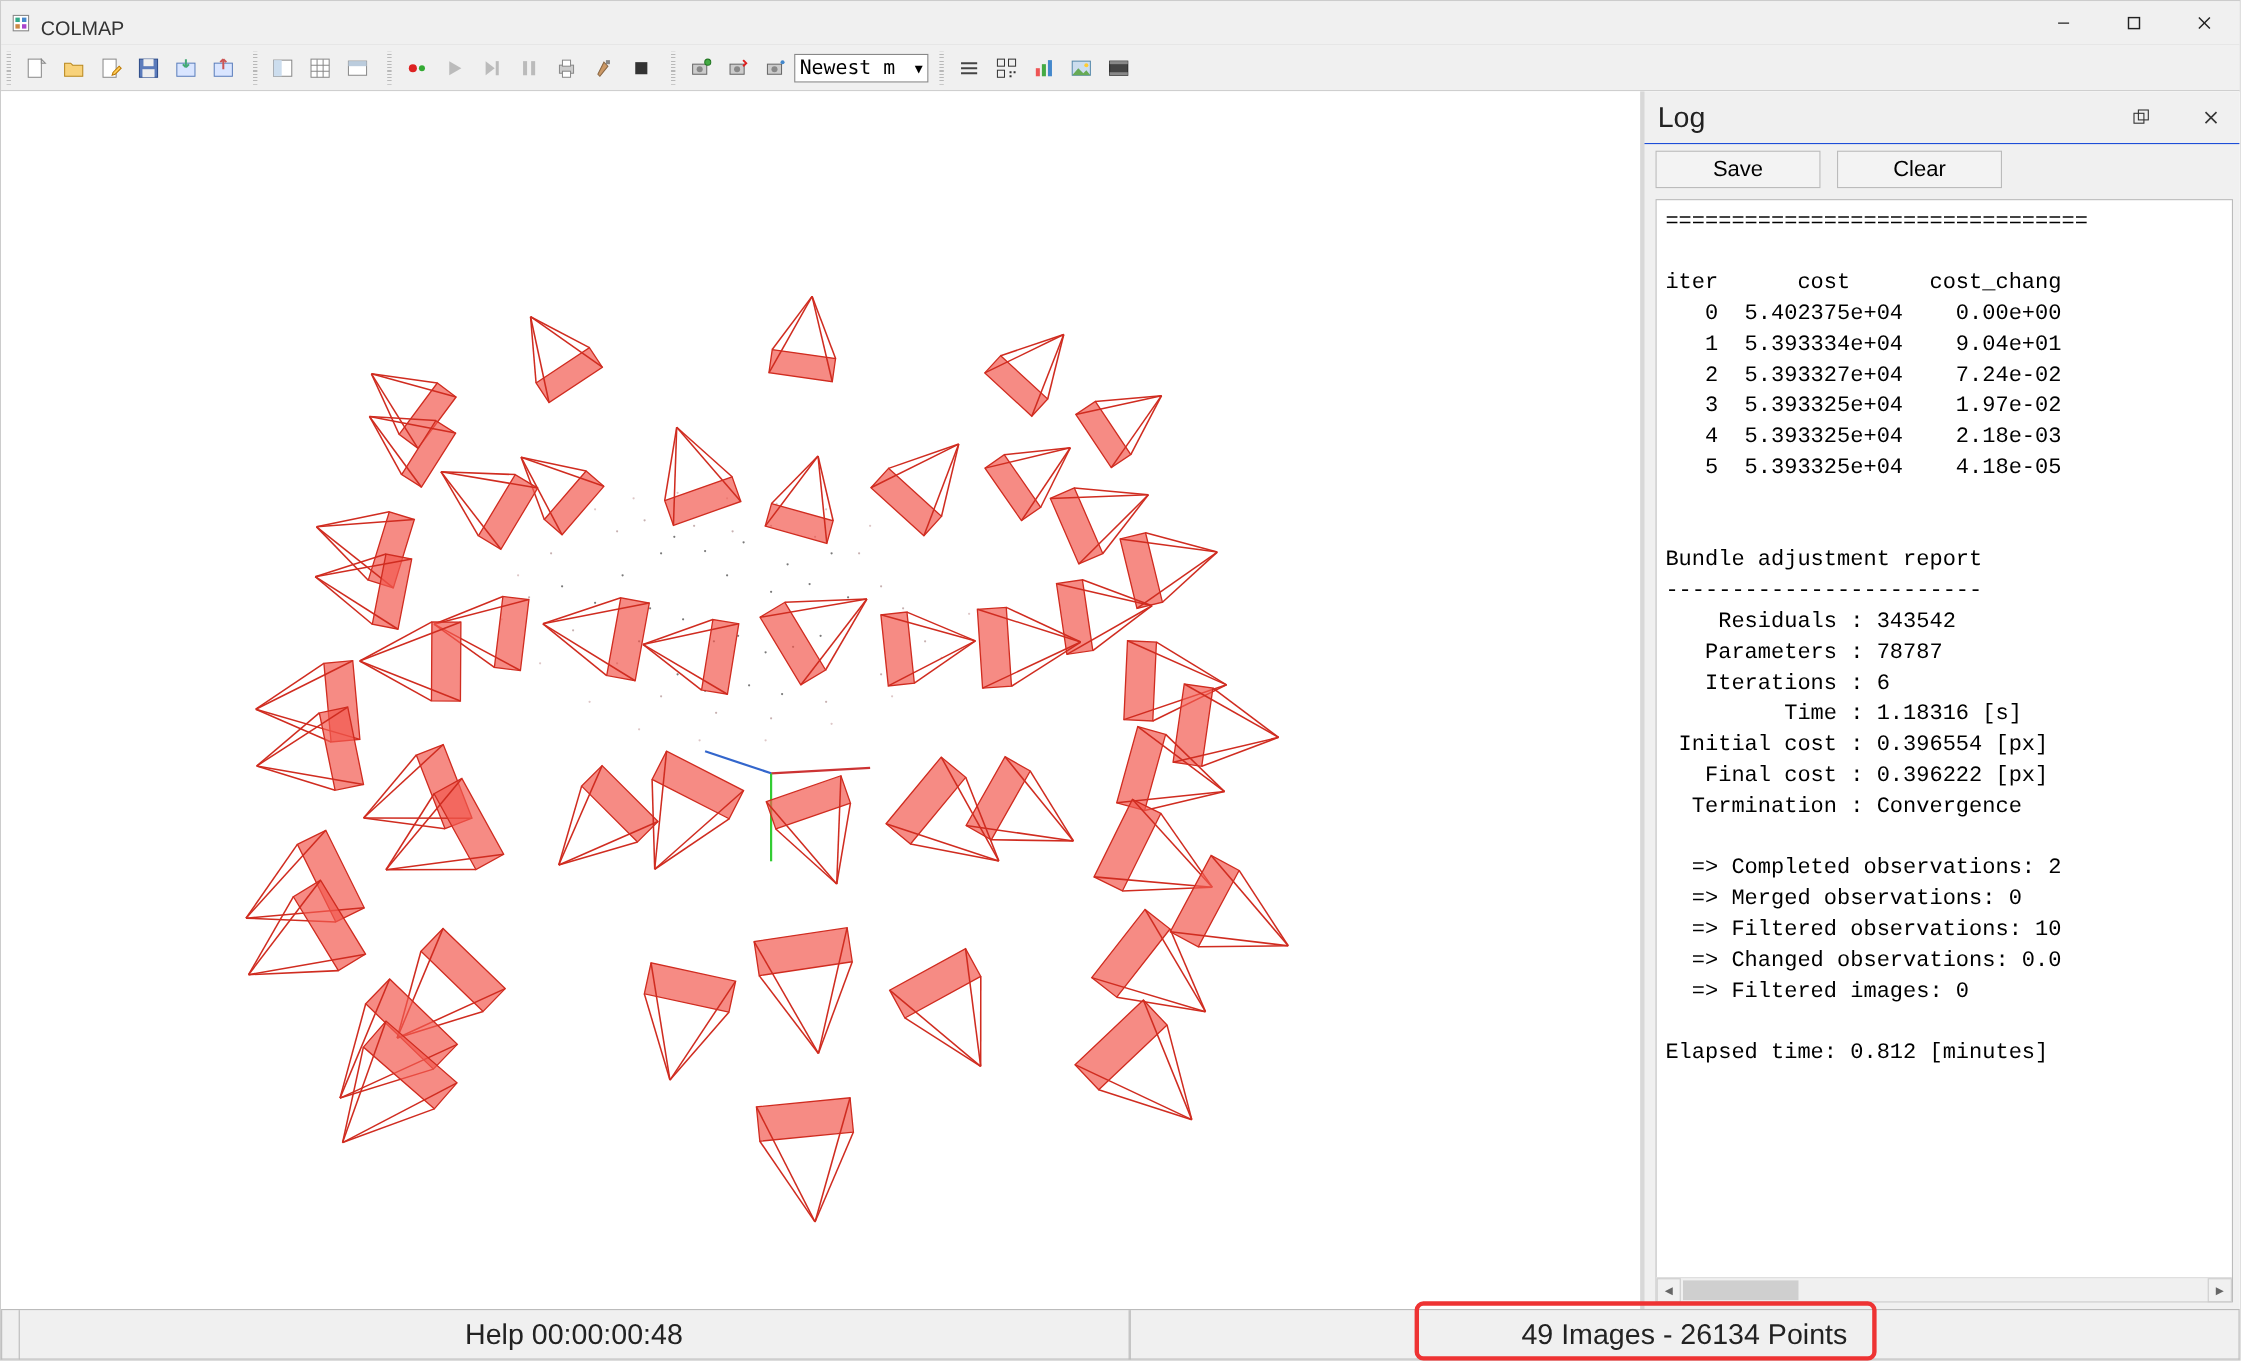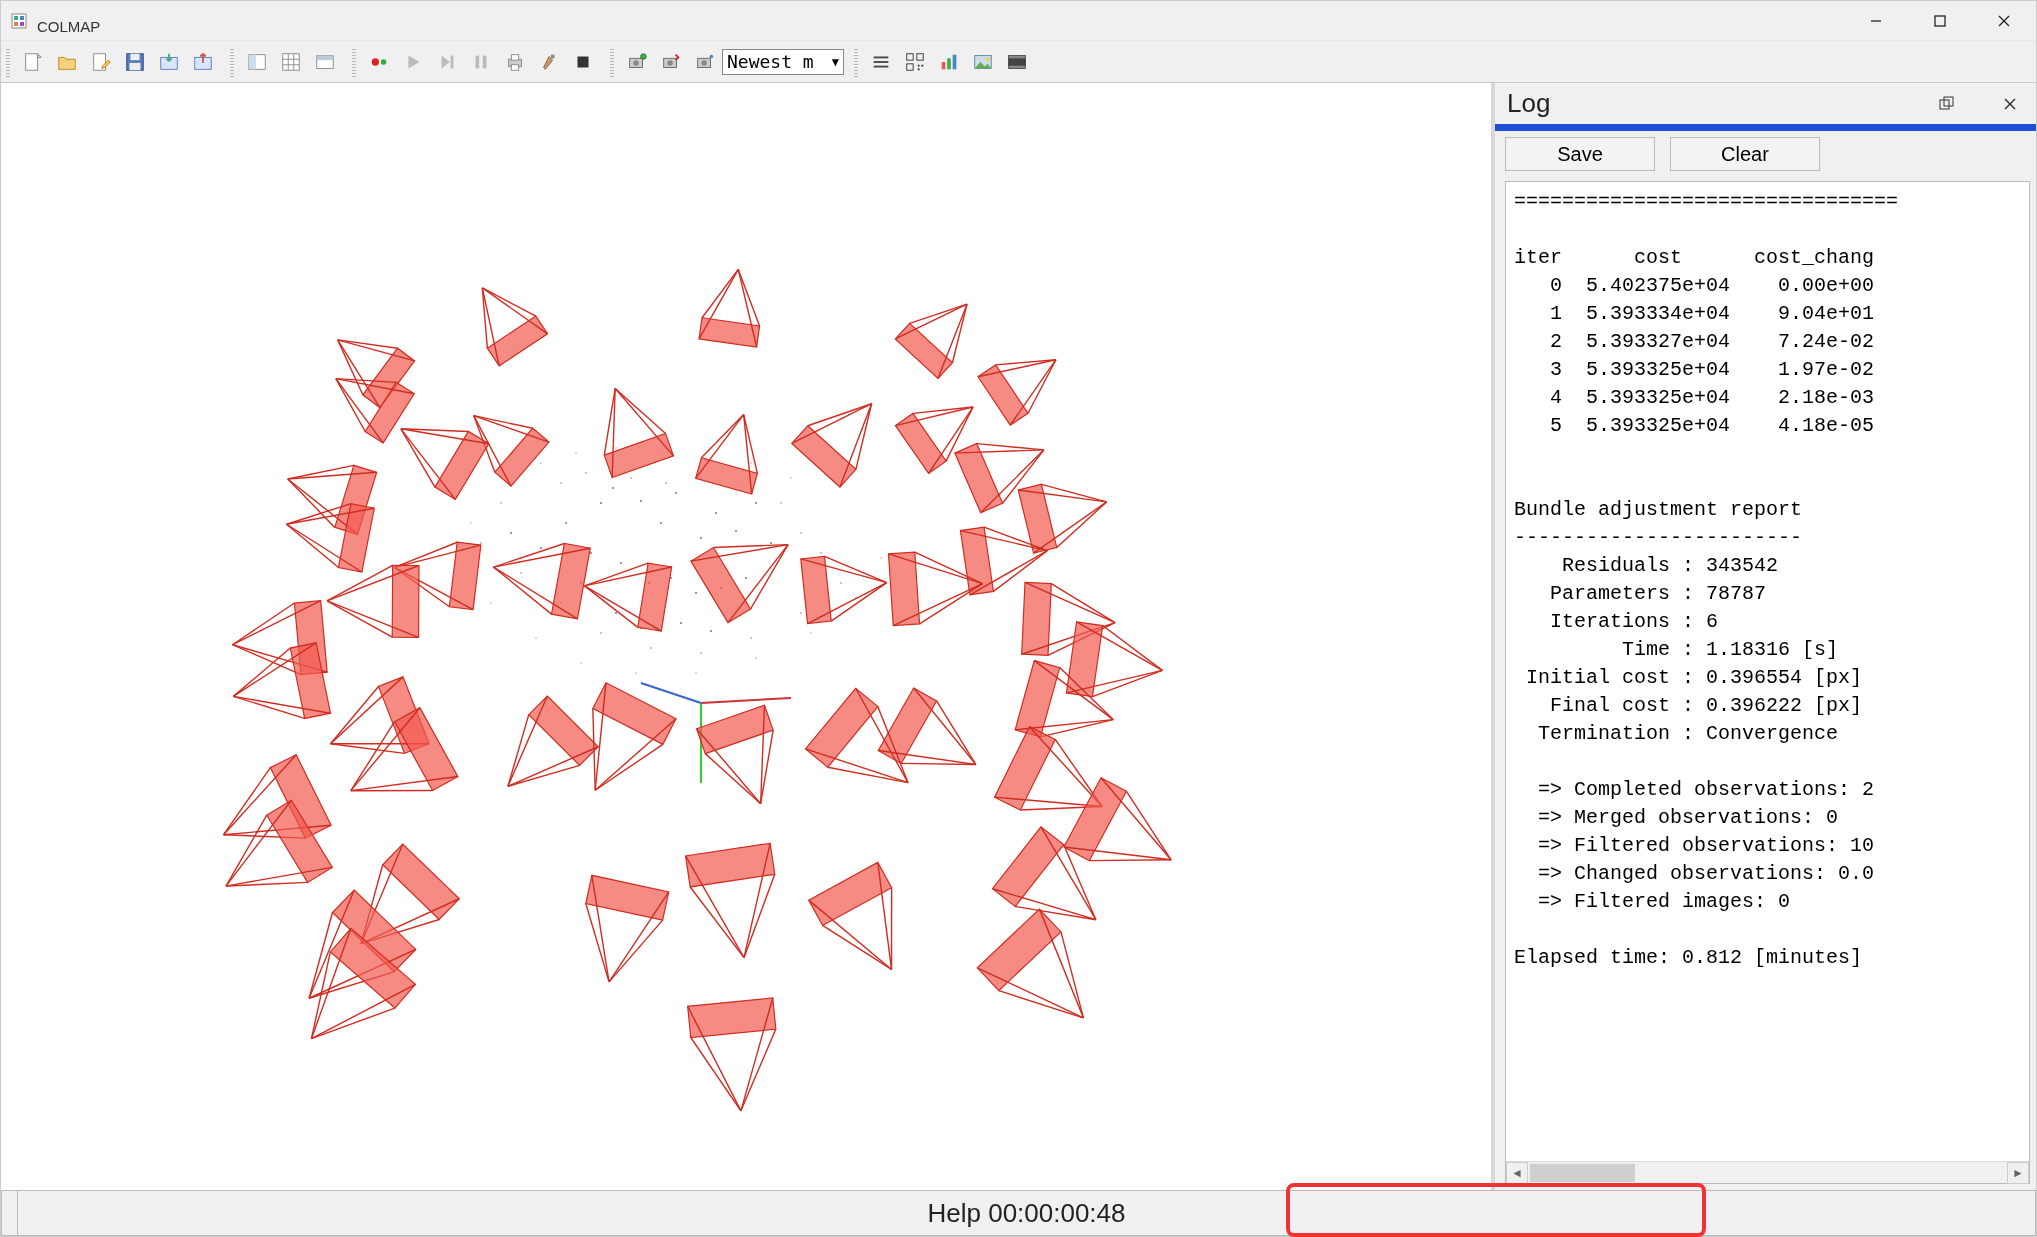--- a/index.html
+++ b/index.html
@@ -3,21 +3,21 @@
 <meta charset="utf-8">
 <style>
 * { box-sizing: border-box; margin: 0; padding: 0; }
 html, body { width: 100%; height: 100%; font-family: "Segoe UI", Arial, sans-serif; background: #f0f0f0; overflow: hidden; }
 
 .window { width: 2037px; height: 1237px; background: #f0f0f0; display: flex; flex-direction: column; border: 1px solid #ccc; transform-origin: 0 0; }
 
 
 .titlebar { height: 40px; background: #f0f0f0; display: flex; align-items: center; border-bottom: 1px solid #e6e6e6; }
 .titlebar .app-icon { width: 16px; height: 16px; margin: 0 10px; display: flex; align-items: center; justify-content: center; }
-.titlebar .title { font-size: 15px; color: #333; flex: 0 0 auto; margin-top: 12px; }
+.titlebar .title { font-size: 18px; color: #333; flex: 0 0 auto; margin-top: 12px; }
 .titlebar .spacer { flex: 1; }
 .titlebar .winbtn { width: 64px; height: 40px; display: flex; align-items: center; justify-content: center; color: #222; }
 
 
 .menubar { height: 44px; background: #f0f0f0; display: flex; align-items: center; padding: 0 4px; border-bottom: 1px solid #ddd; }
 .menubar .menuitem { font-size: 26px; color: #222; padding: 4px 16px; cursor: default; }
 
 
 .toolbar { height: 42px; background: #f0f0f0; display: flex; align-items: center; padding: 0 0; border-bottom: 1px solid #c8c8c8; gap: 0; }
 .tgroup { display: flex; align-items: center; height: 36px; border: 1px solid transparent; padding: 0 4px; position: relative; }
@@ -27,21 +27,21 @@
 .tsel { height: 26px; border: 1px solid #888; background: #fff; font-family: monospace; font-size: 18px; padding: 0 4px; display: flex; align-items: center; gap: 18px; }
 .tsel .caret { font-size: 12px; }
 
 
 .mainarea { flex: 1; display: flex; background: #fff; overflow: hidden; }
 .viewport { flex: 1; background: #fff; position: relative; overflow: hidden; }
 .viewport svg.scene { position: absolute; top: 0; left: 0; }
 
 
 .logpanel { width: 545px; border-left: 4px solid #d8d8d8; display: flex; flex-direction: column; background: #f0f0f0; }
-.loghead { height: 48px; display: flex; align-items: center; padding: 0 12px; border-bottom: 7px solid #1d4ed8; gap: 29px; }
+.loghead { height: 48px; display: flex; align-items: center; padding: 0 12px; border-bottom: 1px solid #1d4ed8; gap: 29px; }
 .loghead .title { font-size: 26px; color: #222; flex: 1; }
 .loghead .pbtn { width: 28px; height: 28px; display: flex; align-items: center; justify-content: center; margin-left: 6px; }
 .logbtns { display: flex; padding: 6px 10px; gap: 15px; }
 .logbtns button { width: 150px; height: 34px; background: #f3f3f3; border: 1px solid #bbb; font-size: 20px; cursor: default; }
 .logtext-wrap { flex: 1; margin: 4px 6px 6px 10px; background: #fff; border: 1px solid #bbb; position: relative; display: flex; flex-direction: column; }
 .logtext { flex: 1; font-family: "Consolas","Courier New",monospace; font-size: 20px; line-height: 1.4; white-space: pre; color: #000; padding: 6px 8px; overflow: hidden; }
 .hscroll { height: 22px; background: #f0f0f0; border-top: 1px solid #ddd; display: flex; align-items: center; }
 .hscroll .arrow { width: 22px; height: 22px; display: flex; align-items: center; justify-content: center; color: #666; font-size: 12px; border: 1px solid #ccc; }
 .hscroll .thumb { width: 105px; height: 18px; background: #cfcfcf; margin-left: 2px; }
 .hscroll .track { flex: 1; }
@@ -655,15 +655,18 @@
         </div>
       </div>
     </div>
   </div>
 
   <div class="statusbar" style="position:relative">
     <div class="statuscell left"></div>
     <div class="statuscell">
         <span>Help 00:00:00:48</span>
       </div>
+    <div class="statuscell">
+        <span>49 Images - 26134 Points</span>
+      </div>
     <div class="status-mark" style="left:1285px; top:-8px; width:420px; height:54px;"></div>
   </div>
 </div>
 
 </body></html>

